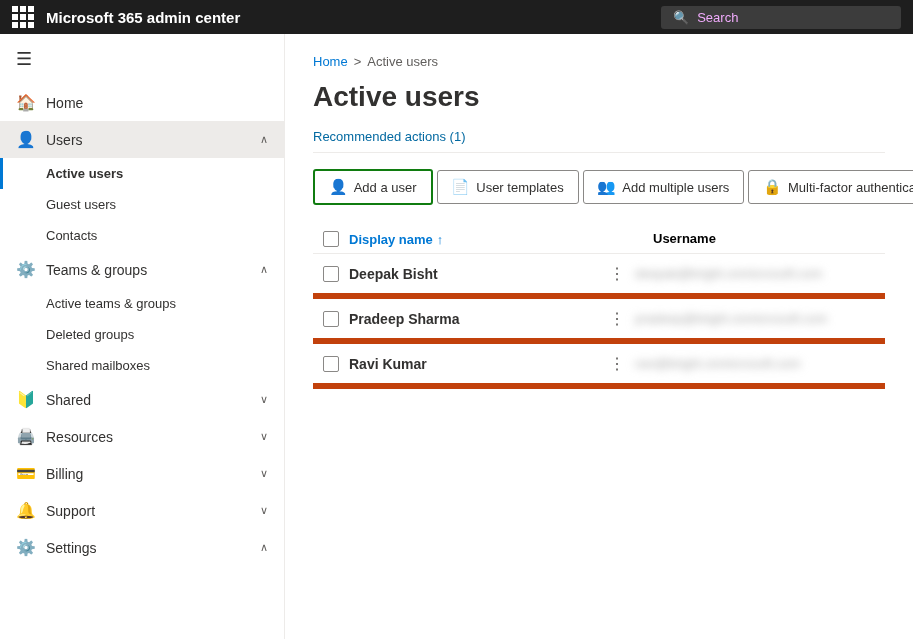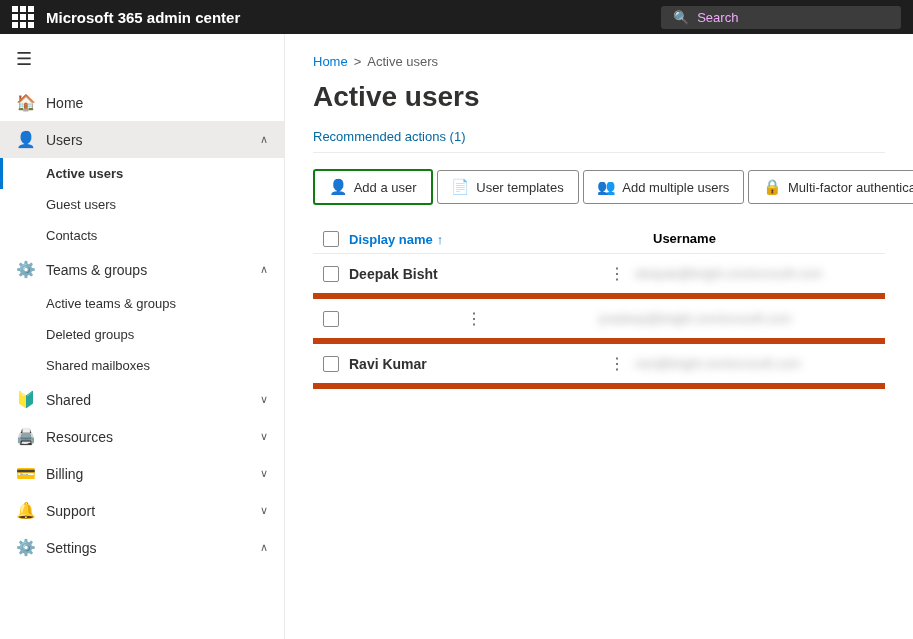--- a/index.html
+++ b/index.html
@@ -336,20 +336,21 @@
         </div>
         <div class="col-name">Deepak Bisht</div>
         <div class="col-dots">⋮</div>
         <div class="col-email blurred">deepak@bright.onmicrosoft.com</div>
       </div>
 
       <div class="table-row">
         <div class="col-check">
           <div class="checkbox"></div>
         </div>
+        <div class="col-name">Pradeep Sharma</div>
         <div class="col-dots">⋮</div>
         <div class="col-email blurred">pradeep@bright.onmicrosoft.com</div>
       </div>
 
       <div class="table-row">
         <div class="col-check">
           <div class="checkbox"></div>
         </div>
         <div class="col-name">Ravi Kumar</div>
         <div class="col-dots">⋮</div>

